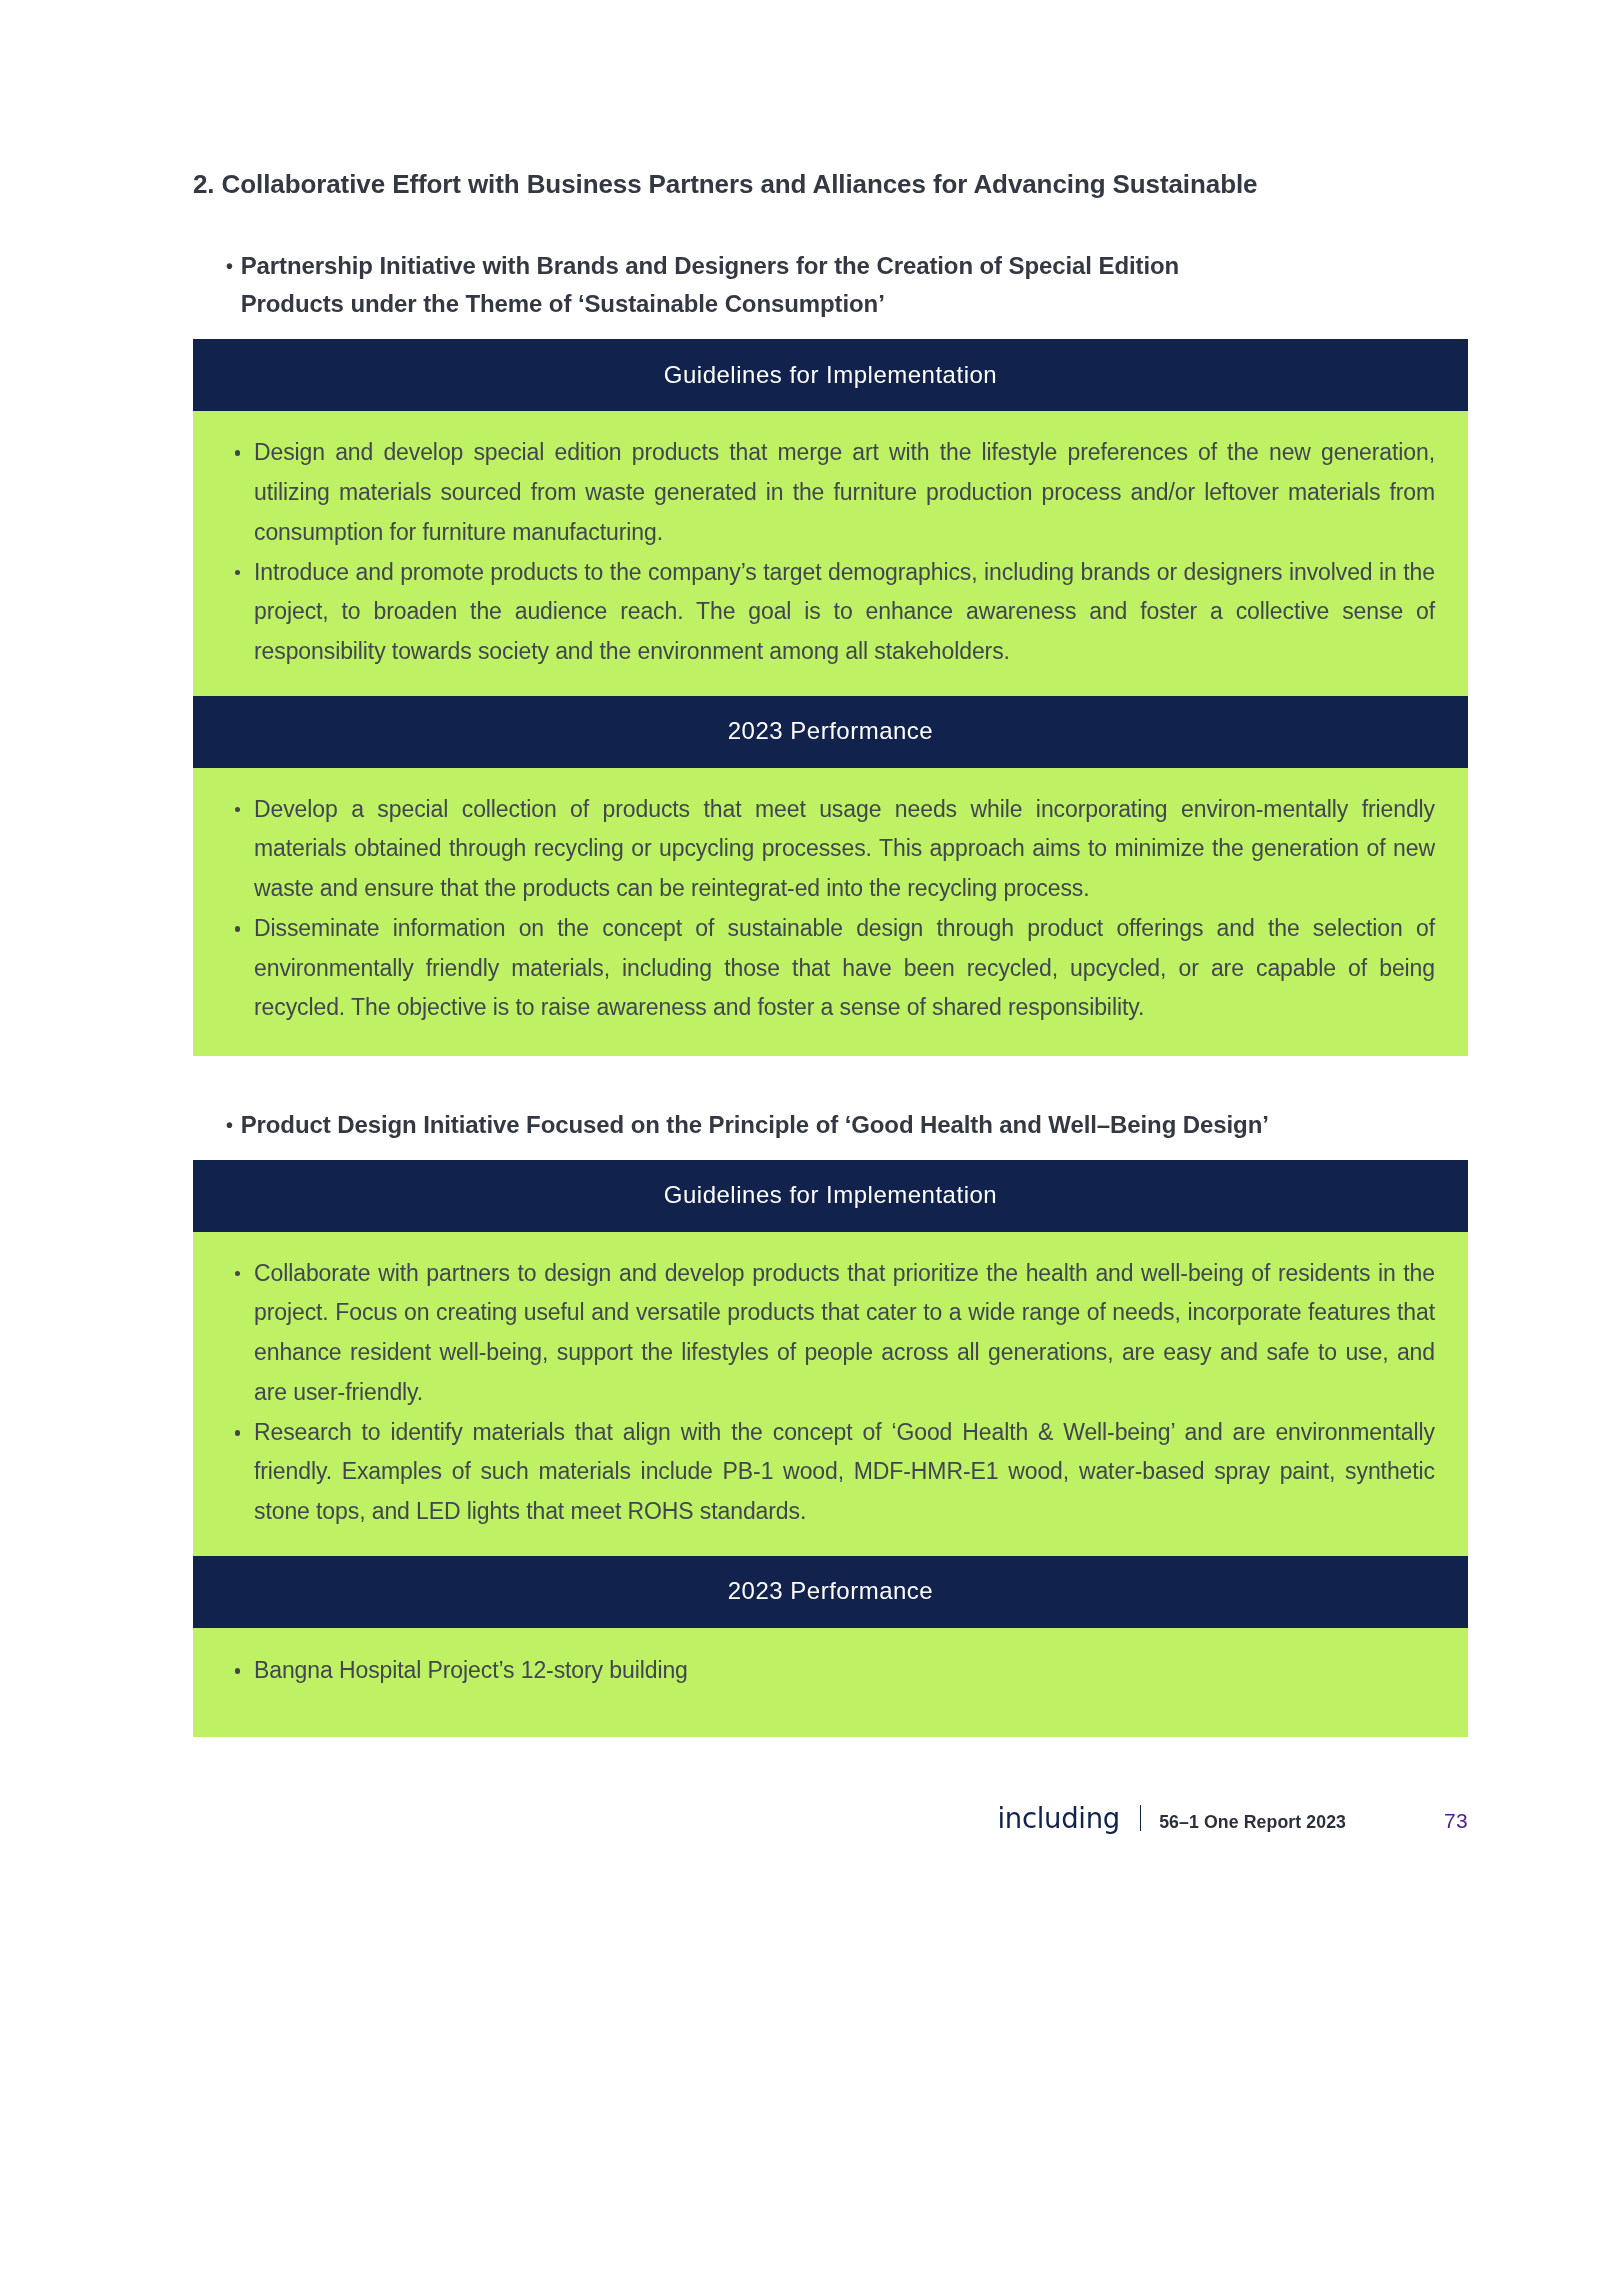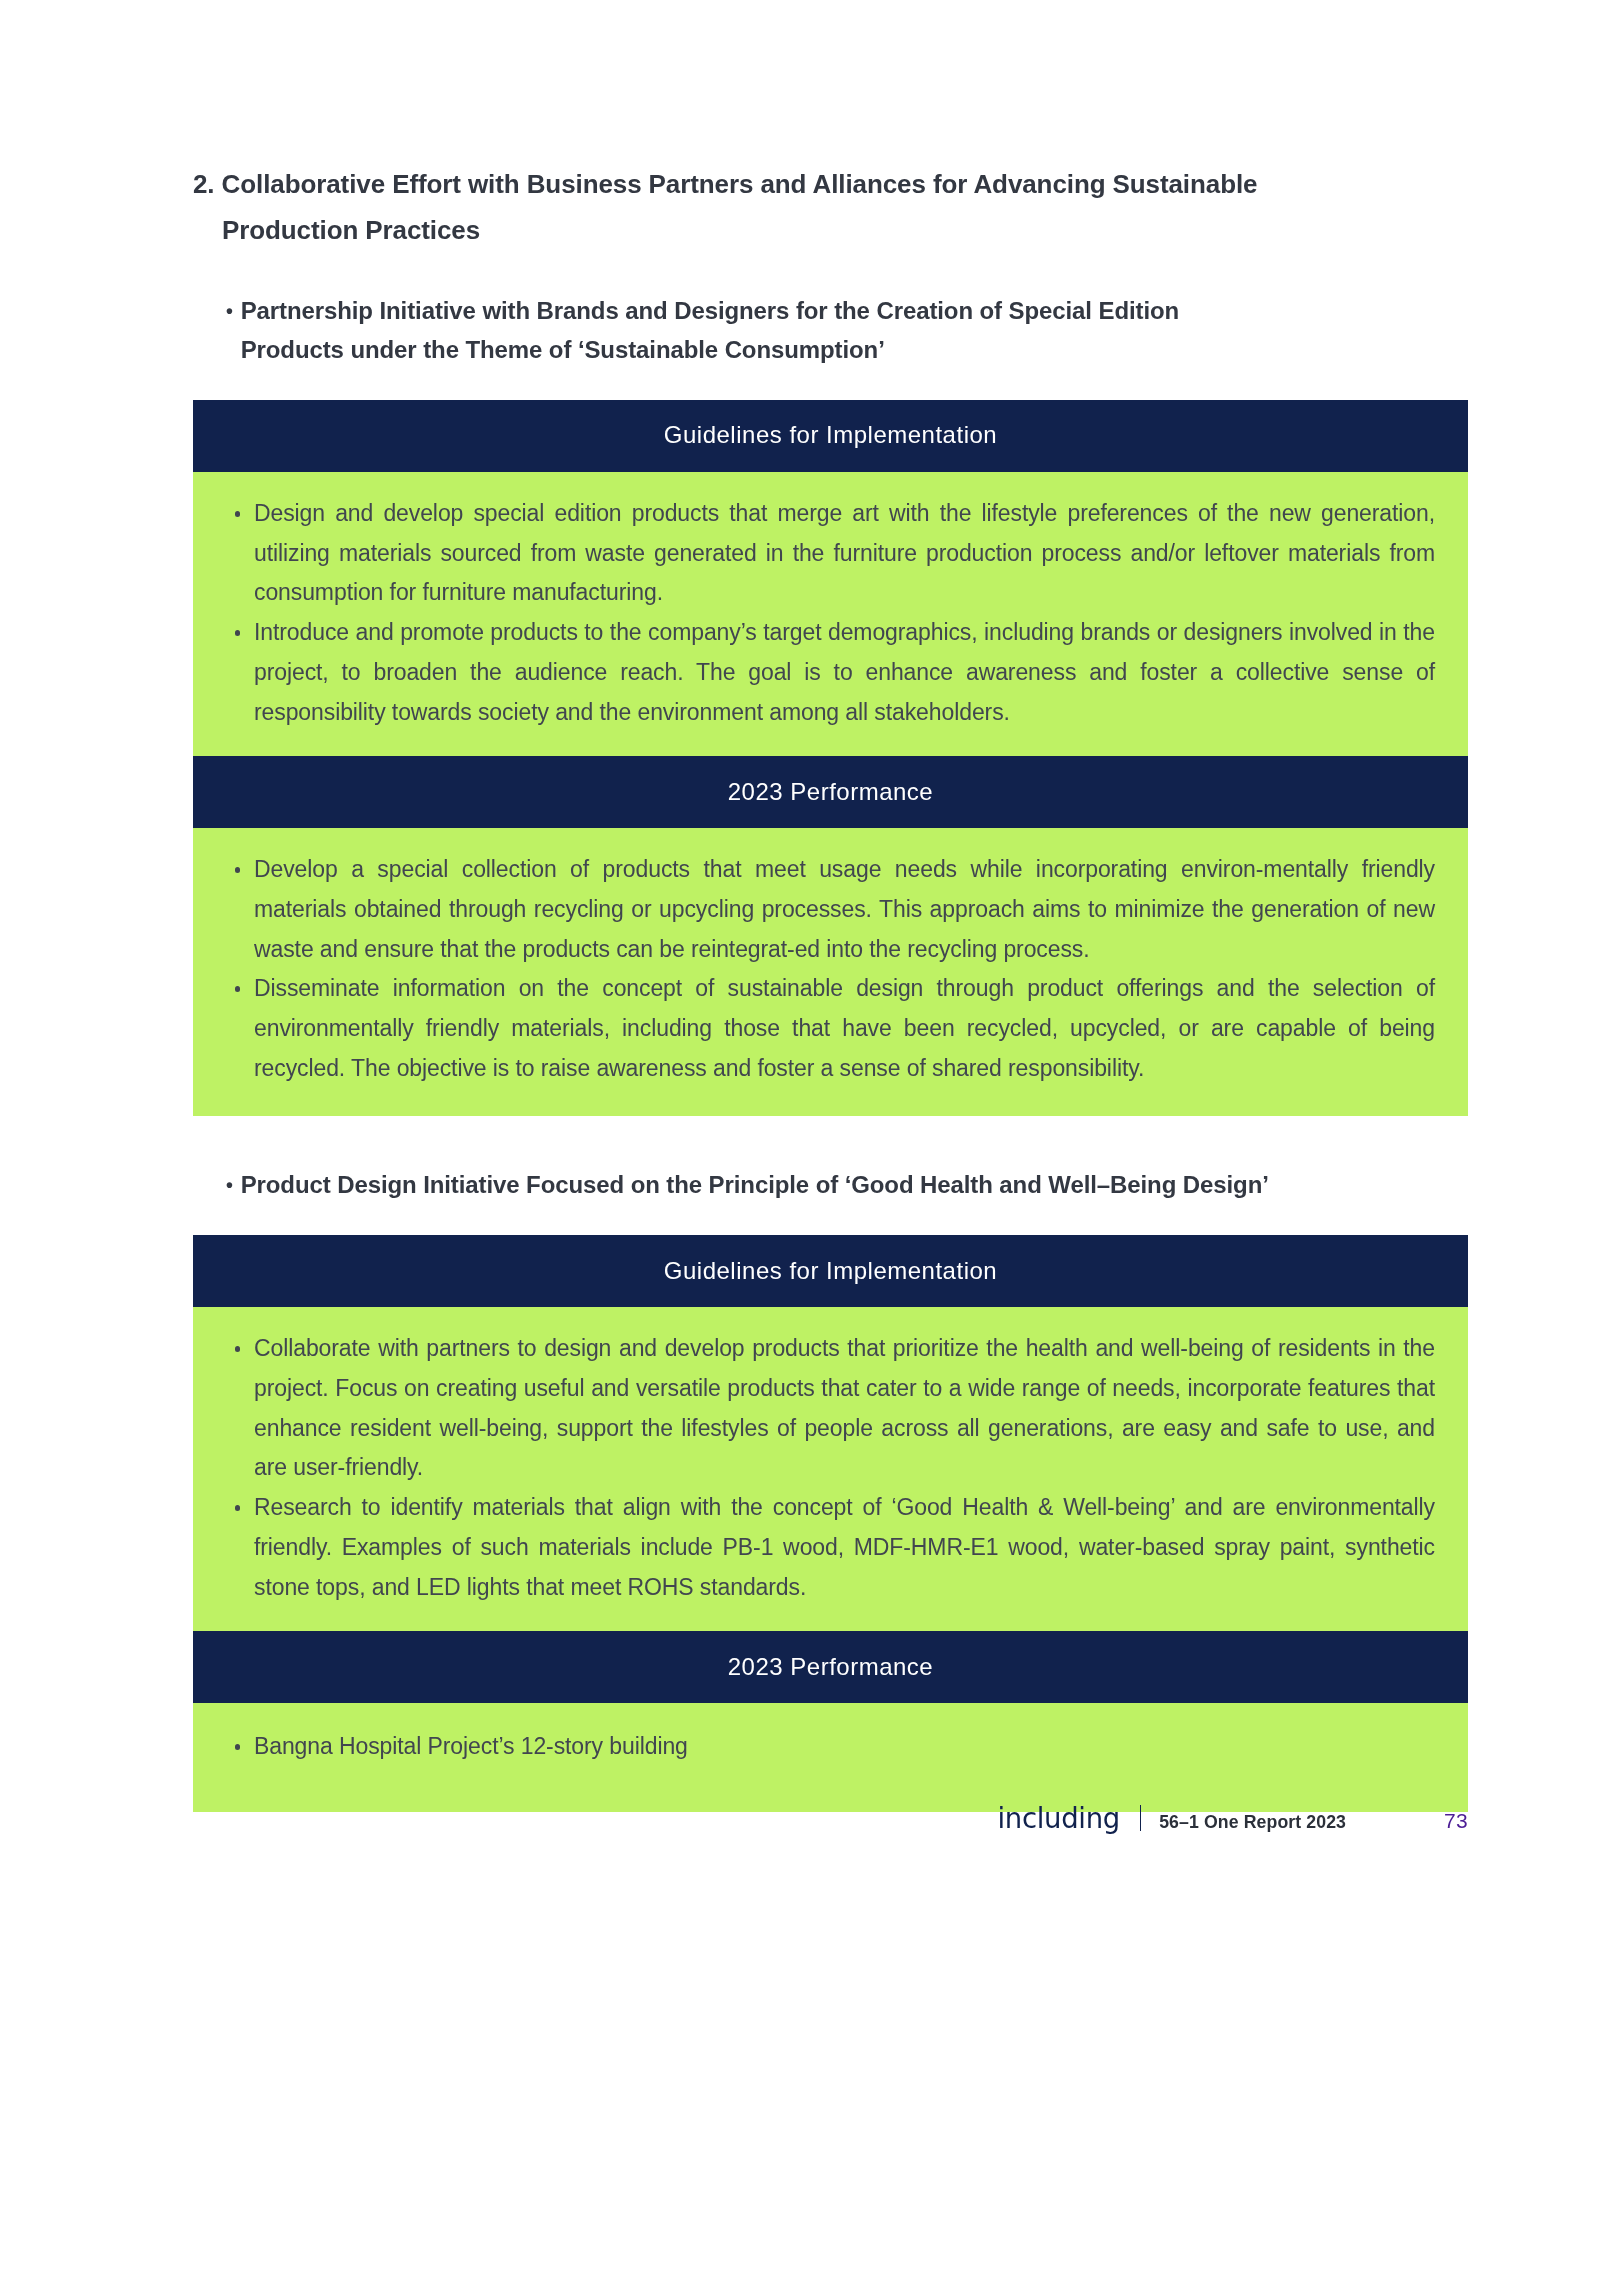--- a/index.html
+++ b/index.html
@@ -70,21 +70,21 @@
     padding-right: 7.9px;
     color: #333842;
   }
   .topic .topic-text {
     flex: 1 1 auto;
     max-width: 1171px;
   }
 
   
   .block {
-    margin-top: 30px;
+    margin-top: 15px;
   }
   .band {
     background: #11224d;
     color: #ffffff;
     text-align: center;
     font-size: 24px;
     font-weight: normal;
     letter-spacing: 0.5px;
     padding: 19.6px 0 20px 0;
     line-height: 1.35;
@@ -175,21 +175,20 @@
 </style>
 </head>
 <body>
 
 <div class="page">
 
   <div class="content">
 
     <h1 class="section-heading">
       <span class="sh-first">2. Collaborative Effort with Business Partners and Alliances for Advancing Sustainable</span>
-      <span class="sh-indent">Production Practices</span>
     </h1>
 
     <div class="topic">
       <span class="topic-bullet">•</span>
       <span class="topic-text">
         <span>Partnership Initiative with Brands and Designers for the Creation of Special Edition</span>
         <br>
         <span>Products under the Theme of ‘Sustainable Consumption’</span>
       </span>
     </div>

